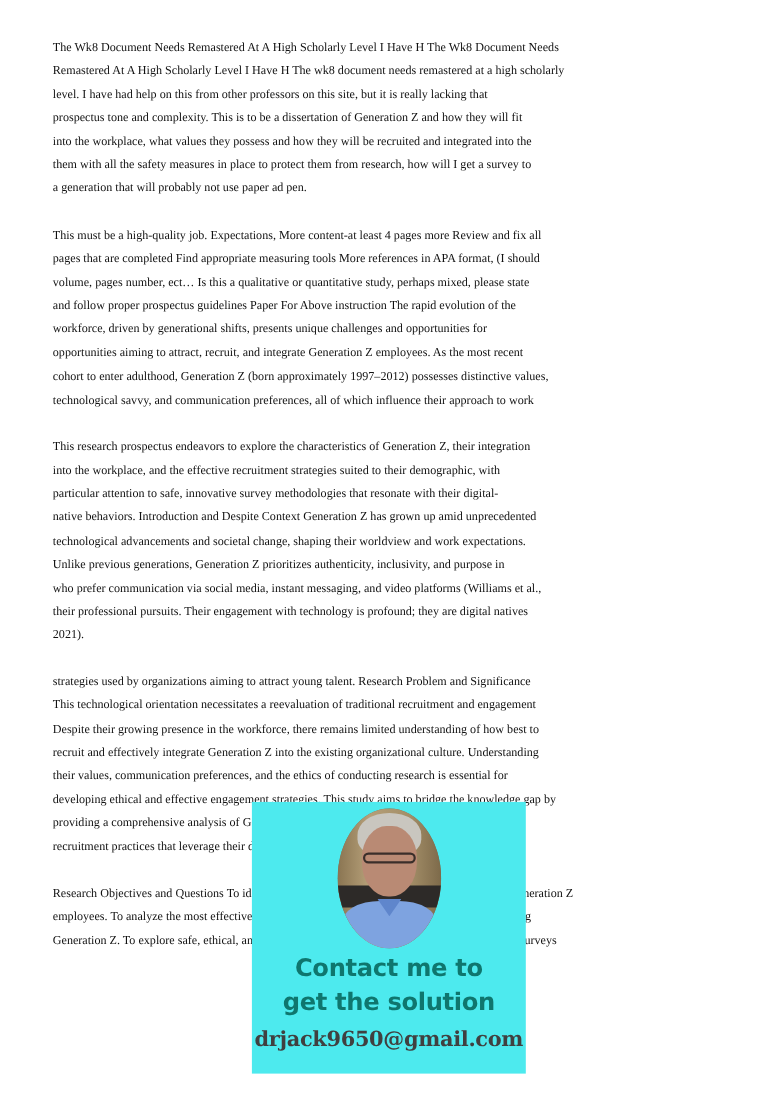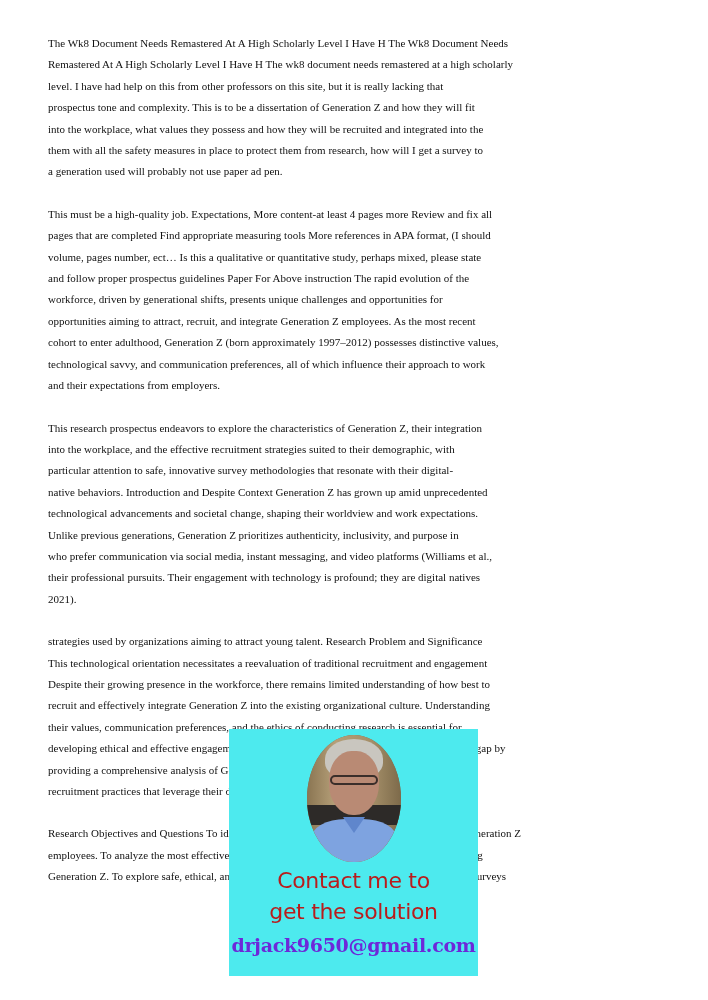--- a/index.html
+++ b/index.html
@@ -82,65 +82,64 @@
       position: absolute; left: 36px; top: 82px; width: 22px; height: 16px;
       background: #5f86cc;
       clip-path: polygon(0 0, 50% 100%, 100% 0);
     }
     .ad-headline {
       position: absolute;
       left: 0;
       width: 100%;
       text-align: center;
       font-family: "DejaVu Sans", "Liberation Sans", sans-serif;
-      font-weight: normal;
-      color: #b91c1c;
+      font-weight: bold;
+      color: #0f766e;
       font-size: 22px;
       line-height: 30px;
       letter-spacing: -0.3px;
     }
     .ad-headline.l1 { top: 137px; }
     .ad-headline.l2 { top: 168px; }
     .ad-email {
       position: absolute;
       left: 0;
       top: 203px;
       width: 100%;
       text-align: center;
       font-family: "DejaVu Serif", "Liberation Serif", serif;
       font-weight: bold;
       font-size: 19px;
       line-height: 26px;
-      color: #6d28d9;
+      color: #404040;
       letter-spacing: -0.3px;
     }
   </style>
 </head>
 <body>
 
 <div class="page">
   <div class="para">
     <span class="line">The Wk8 Document Needs Remastered At A High Scholarly Level I Have H The Wk8 Document Needs</span>
     <span class="line">Remastered At A High Scholarly Level I Have H The wk8 document needs remastered at a high scholarly</span>
     <span class="line">level. I have had help on this from other professors on this site, but it is really lacking that</span>
     <span class="line">prospectus tone and complexity. This is to be a dissertation of Generation Z and how they will fit</span>
     <span class="line">into the workplace, what values they possess and how they will be recruited and integrated into the</span>
     <span class="line">them with all the safety measures in place to protect them from research, how will I get a survey to</span>
-    <span class="line">a generation used will probably not use paper ad pen.</span>
+    <span class="line">a generation that will probably not use paper ad pen.</span>
   </div>
   <div class="para">
     <span class="line">This must be a high-quality job. Expectations, More content-at least 4 pages more Review and fix all</span>
     <span class="line">pages that are completed Find appropriate measuring tools More references in APA format, (I should</span>
     <span class="line">volume, pages number, ect… Is this a qualitative or quantitative study, perhaps mixed, please state</span>
     <span class="line">and follow proper prospectus guidelines Paper For Above instruction The rapid evolution of the</span>
     <span class="line">workforce, driven by generational shifts, presents unique challenges and opportunities for</span>
     <span class="line">opportunities aiming to attract, recruit, and integrate Generation Z employees. As the most recent</span>
     <span class="line">cohort to enter adulthood, Generation Z (born approximately 1997–2012) possesses distinctive values,</span>
     <span class="line">technological savvy, and communication preferences, all of which influence their approach to work</span>
-    <span class="line">and their expectations from employers.</span>
   </div>
   <div class="para">
     <span class="line">This research prospectus endeavors to explore the characteristics of Generation Z, their integration</span>
     <span class="line">into the workplace, and the effective recruitment strategies suited to their demographic, with</span>
     <span class="line">particular attention to safe, innovative survey methodologies that resonate with their digital-</span>
     <span class="line">native behaviors. Introduction and Despite Context Generation Z has grown up amid unprecedented</span>
     <span class="line">technological advancements and societal change, shaping their worldview and work expectations.</span>
     <span class="line">Unlike previous generations, Generation Z prioritizes authenticity, inclusivity, and purpose in</span>
     <span class="line">who prefer communication via social media, instant messaging, and video platforms (Williams et al.,</span>
     <span class="line">their professional pursuits. Their engagement with technology is profound; they are digital natives</span>

